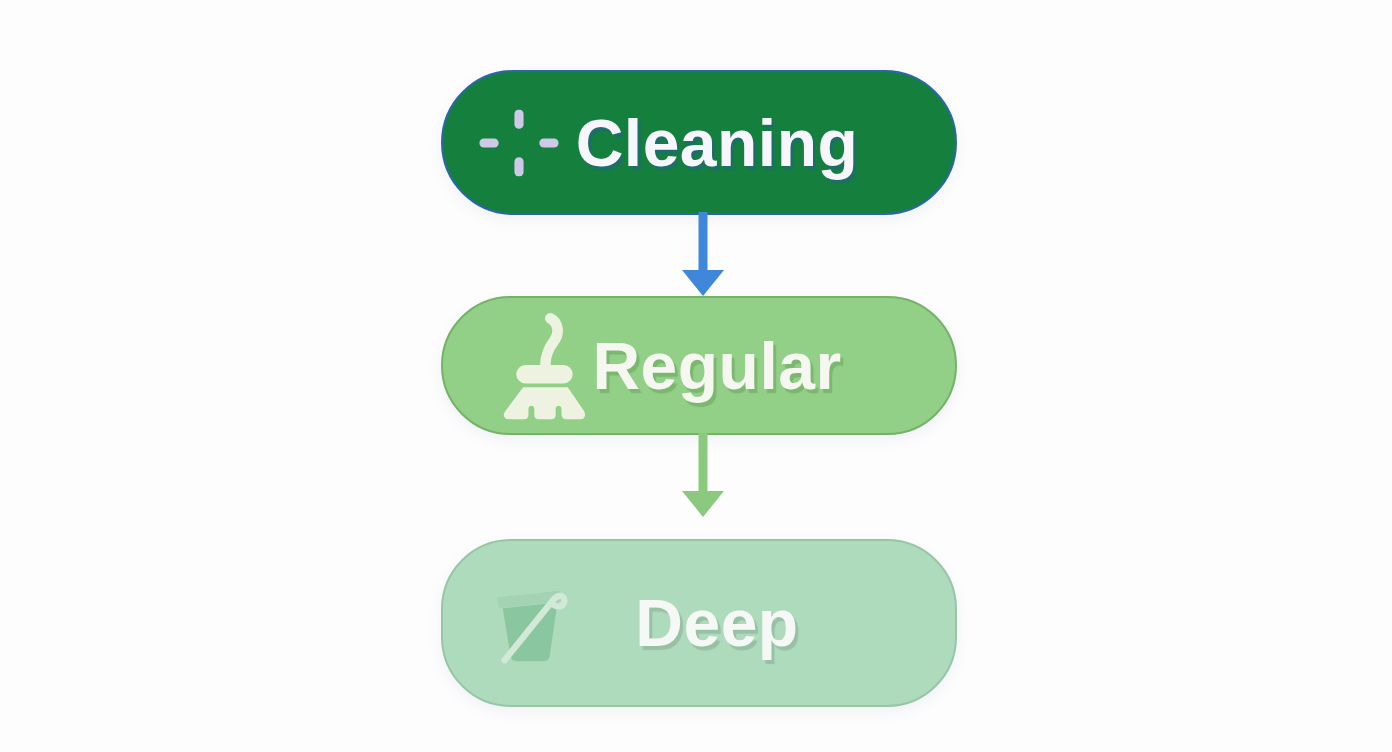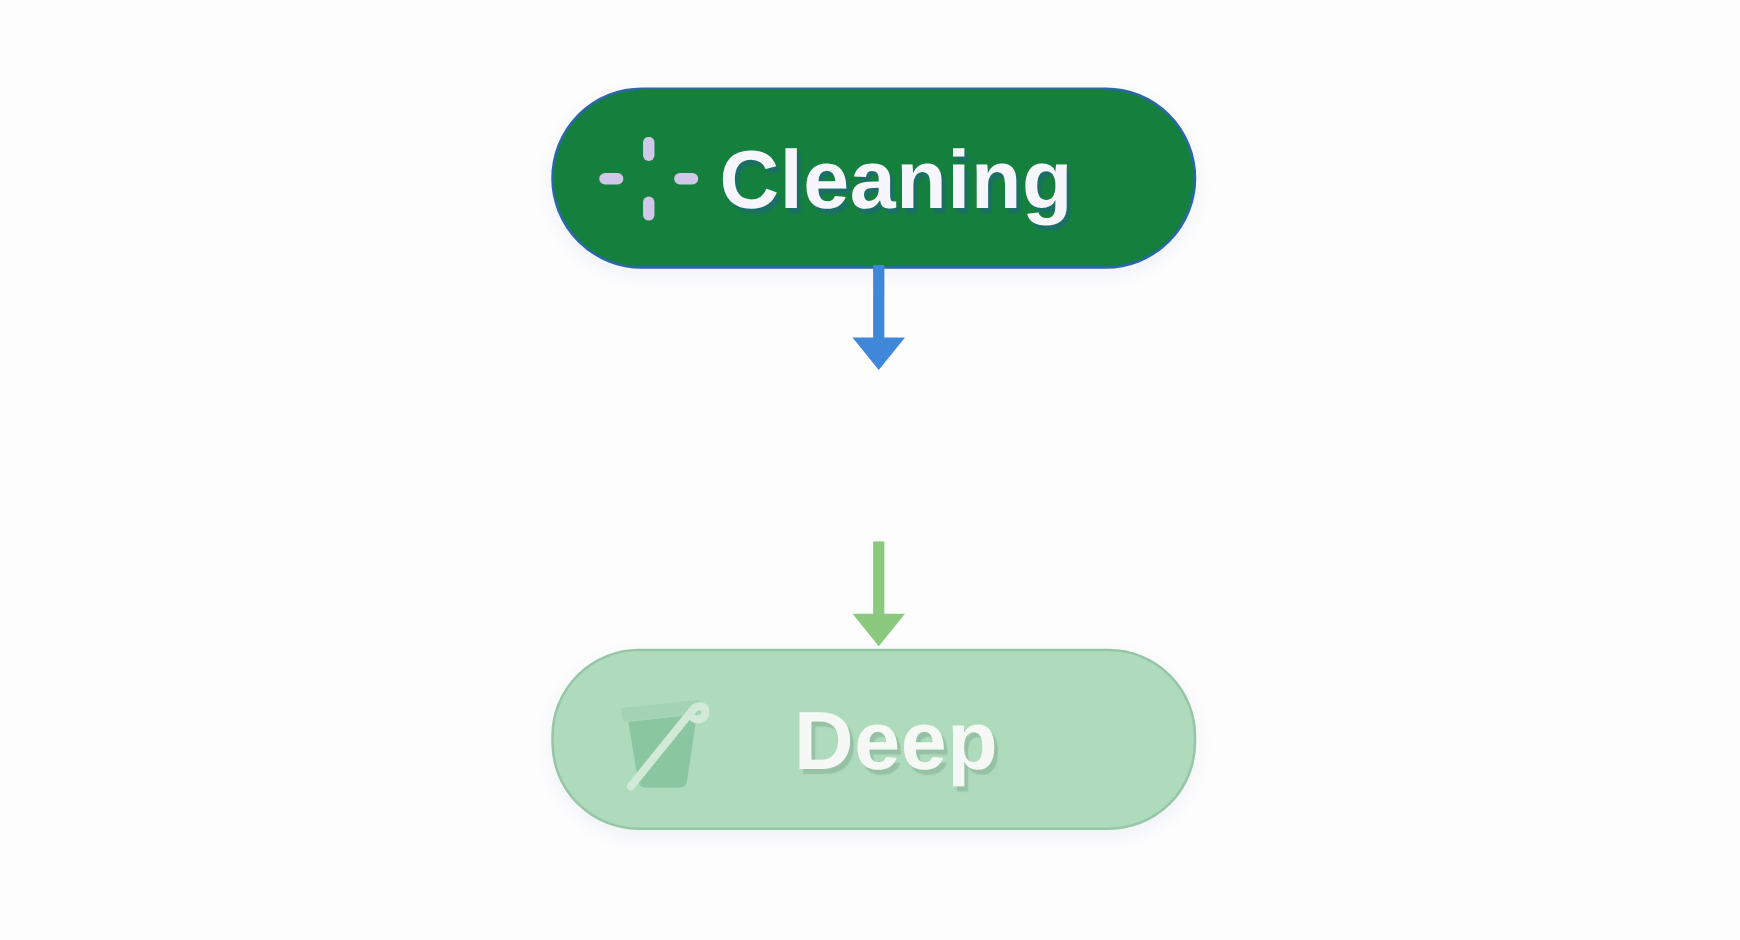--- a/index.html
+++ b/index.html
@@ -21,21 +21,21 @@
     width: 516px;
     display: flex;
     align-items: center;
     justify-content: center;
     border-style: solid;
     border-width: 2px;
     box-shadow: 0 5px 14px rgba(80, 100, 120, 0.08);
   }
   .node-cleaning { top: 70px;  height: 145px; border-radius: 74px; }
   .node-regular  { top: 296px; height: 139px; border-radius: 70px; }
-  .node-deep     { top: 519px; height: 145px; border-radius: 70px; }
+  .node-deep     { top: 539px; height: 168px; border-radius: 70px; }
 
   .node-label {
     font-size: 66px;
     font-weight: bold;
     letter-spacing: 0.5px;
     transform: translateX(18px);
     white-space: nowrap;
     user-select: none;
   }
   .node-cleaning .node-label { text-shadow: 3px 4px 1px rgba(36, 90, 156, 0.45); }
@@ -79,20 +79,32 @@
       </svg>
     </span>
     <span class="node-label">Cleaning</span>
   </div>
 
   <svg class="connector connector-1" viewBox="0 0 48 85">
     <line x1="24" y1="0" x2="24" y2="61" stroke-width="9" style="stroke: rgb(63, 135, 216);"></line>
     <polygon points="3,58 45,58 24,84" style="fill: rgb(63, 135, 216);"></polygon>
   </svg>
 
+  <div class="flow-node node-regular" style="background: rgb(147, 208, 135); border-color: rgb(116, 178, 104); color: rgb(245, 247, 240);">
+    <span class="node-icon icon-broom">
+      <svg width="102" height="107" viewBox="0 0 105 110">
+        <g style="fill: rgb(238, 242, 225); stroke: rgb(238, 242, 225);">
+          <path d="M54,58 C53,45 57,37 63,29 C69,21 67,10 59,6" fill="none" stroke-width="11" stroke-linecap="round"></path>
+          <rect x="24" y="54" width="58" height="19" rx="9.5" stroke="none"></rect>
+          <path d="M31,77 L13,101 C9,106 12,110 17,110 L32,110 C35,110 36.5,108 36.5,105 L36.5,99 C36.5,95 42.5,95 42.5,99 L42.5,105 C42.5,108 44,110 47,110 L60,110 C63,110 64.5,108 64.5,105 L64.5,99 C64.5,95 70.5,95 70.5,99 L70.5,104 C70.5,108 72,110 75,110 L89,110 C94,110 96.5,106 93.5,101 L77,77 Z" stroke="none"></path>
+        </g>
+      </svg>
+    </span>
+    <span class="node-label">Regular</span>
+  </div>
 
   <svg class="connector connector-2" viewBox="0 0 48 85">
     <line x1="24" y1="0" x2="24" y2="61" stroke-width="9" style="stroke: rgb(139, 201, 127);"></line>
     <polygon points="3,58 45,58 24,84" style="fill: rgb(139, 201, 127);"></polygon>
   </svg>
 
   <div class="flow-node node-deep" style="background: rgb(175, 219, 189); border-color: rgb(150, 198, 166); color: rgb(245, 248, 244);">
     <span class="node-icon icon-bucket">
       <svg width="82" height="90" viewBox="0 0 80 92">
         <path d="M2,20 L66,13 L68,24 L4,31 Z" style="fill: rgb(163, 211, 178);"></path>

